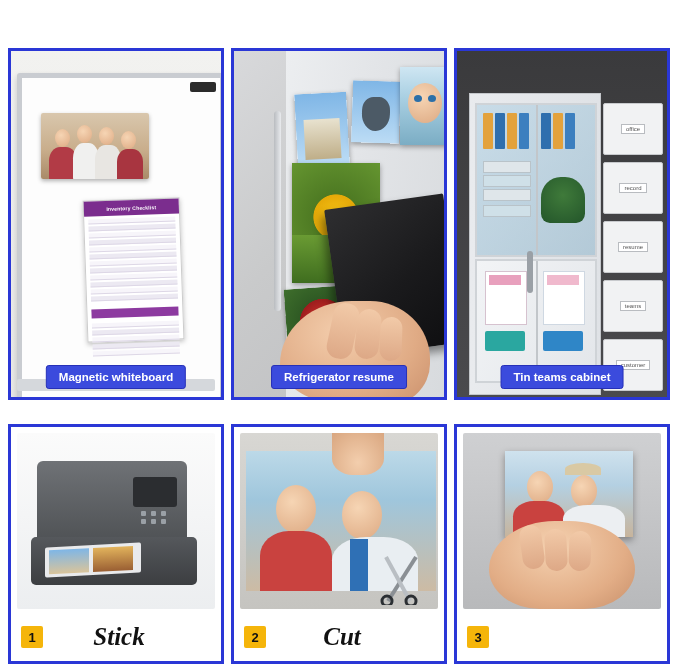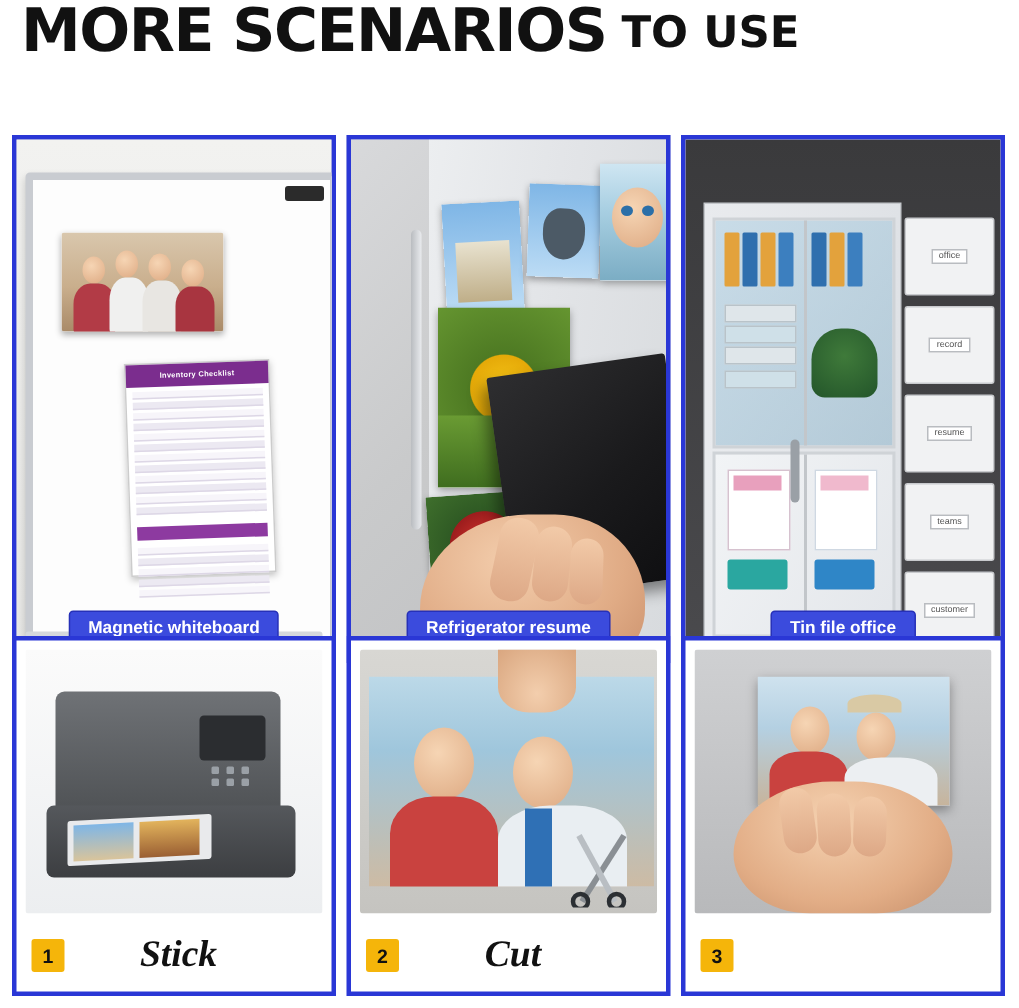--- a/index.html
+++ b/index.html
@@ -5,21 +5,21 @@
   html,body{margin:0;padding:0;background:#fff;}
   body{width:679px;height:672px;font-family:"Liberation Sans",sans-serif;overflow:hidden;}
   #root{position:relative;width:679px;height:672px;background:#ffffff;}
 
   
   .title-bar{position:absolute;left:0;top:0;width:679px;height:44px;display:flex;align-items:flex-start;justify-content:flex-start;padding-left:14px;box-sizing:border-box;}
   .title-main{font-family:"DejaVu Sans",sans-serif;font-weight:bold;font-size:40px;letter-spacing:-1px;color:#111;line-height:42px;}
   .title-sub{font-family:"DejaVu Sans",sans-serif;font-weight:bold;font-size:29px;letter-spacing:0px;color:#111;line-height:42px;margin-left:10px;align-self:flex-end;padding-bottom:2px;}
 
   
-  .top-row{position:absolute;left:8px;top:48px;width:663px;height:352px;display:flex;gap:7px;margin-top:42px;}
+  .top-row{position:absolute;left:8px;top:48px;width:663px;height:352px;display:flex;gap:7px;}
   .panel{position:relative;width:216px;height:352px;border:3px solid #2a37d6;box-sizing:border-box;overflow:hidden;background:#ddd;}
 
   .caption{position:absolute;left:50%;transform:translateX(-50%);bottom:8px;background:#3b4bdd;color:#fff;font-size:11.5px;font-weight:bold;padding:5px 12px;border-radius:3px;white-space:nowrap;border:1px solid #2630b8;}
 
   
   .wb-wall{position:absolute;inset:0;background:linear-gradient(180deg,#f2f2f0 0%,#e8e8e6 100%);}
   .wb-board{position:absolute;left:6px;top:22px;width:198px;height:330px;background:#fdfdfd;border:5px solid #c9ccd1;border-radius:3px;box-shadow:0 3px 6px rgba(0,0,0,.18);}
   .wb-frame-dark{position:absolute;right:4px;top:4px;width:26px;height:10px;background:#2b2b2b;border-radius:2px;}
   .wb-tray{position:absolute;left:6px;bottom:6px;width:198px;height:12px;background:#d5d8dc;border-radius:2px;}
   .wb-photo{position:absolute;left:30px;top:62px;width:108px;height:66px;border-radius:2px;overflow:hidden;box-shadow:0 2px 4px rgba(0,0,0,.3);}
@@ -85,24 +85,20 @@
   .couple{position:absolute;inset:0;background:linear-gradient(180deg,#bcd9e8 0%,#9fc6dc 35%,#cdbba4 100%);}
   .couple2{position:absolute;inset:0;background:linear-gradient(180deg,#cfe2ee 0%,#b4d0e2 40%,#c7b49c 100%);}
   .face{position:absolute;border-radius:50%;background:radial-gradient(circle at 40% 35%,#f6d5b4,#dda982);}
   .torso{position:absolute;border-radius:40% 40% 10% 10%;}
 </style>
 </head>
 <body>
 
 <div id="root">
 
-  <div class="title-bar">
-    <span class="title-main">MORE SCENARIOS</span>
-    <span class="title-sub">TO USE</span>
-  </div>
 
   <div class="top-row">
 
     <div class="panel">
       <div class="wb-wall"></div>
       <div class="wb-board">
         <div class="wb-frame-dark"></div>
       </div>
       <div class="wb-photo">
         <div class="people"></div>
@@ -220,21 +216,21 @@
             <span>resume</span>
           </div>
         <div class="side-card">
             <span>teams</span>
           </div>
         <div class="side-card">
             <span>customer</span>
           </div>
       </div>
 
-      <div class="caption">Tin file office</div>
+      <div class="caption">Tin teams cabinet</div>
     </div>
   </div>
 
   <div class="bot-row">
 
     <div class="bpanel">
       <div class="bimg">
         <div class="pr-bg"></div>
         <div class="pr-body"></div>
         <div class="pr-panelx"></div>

